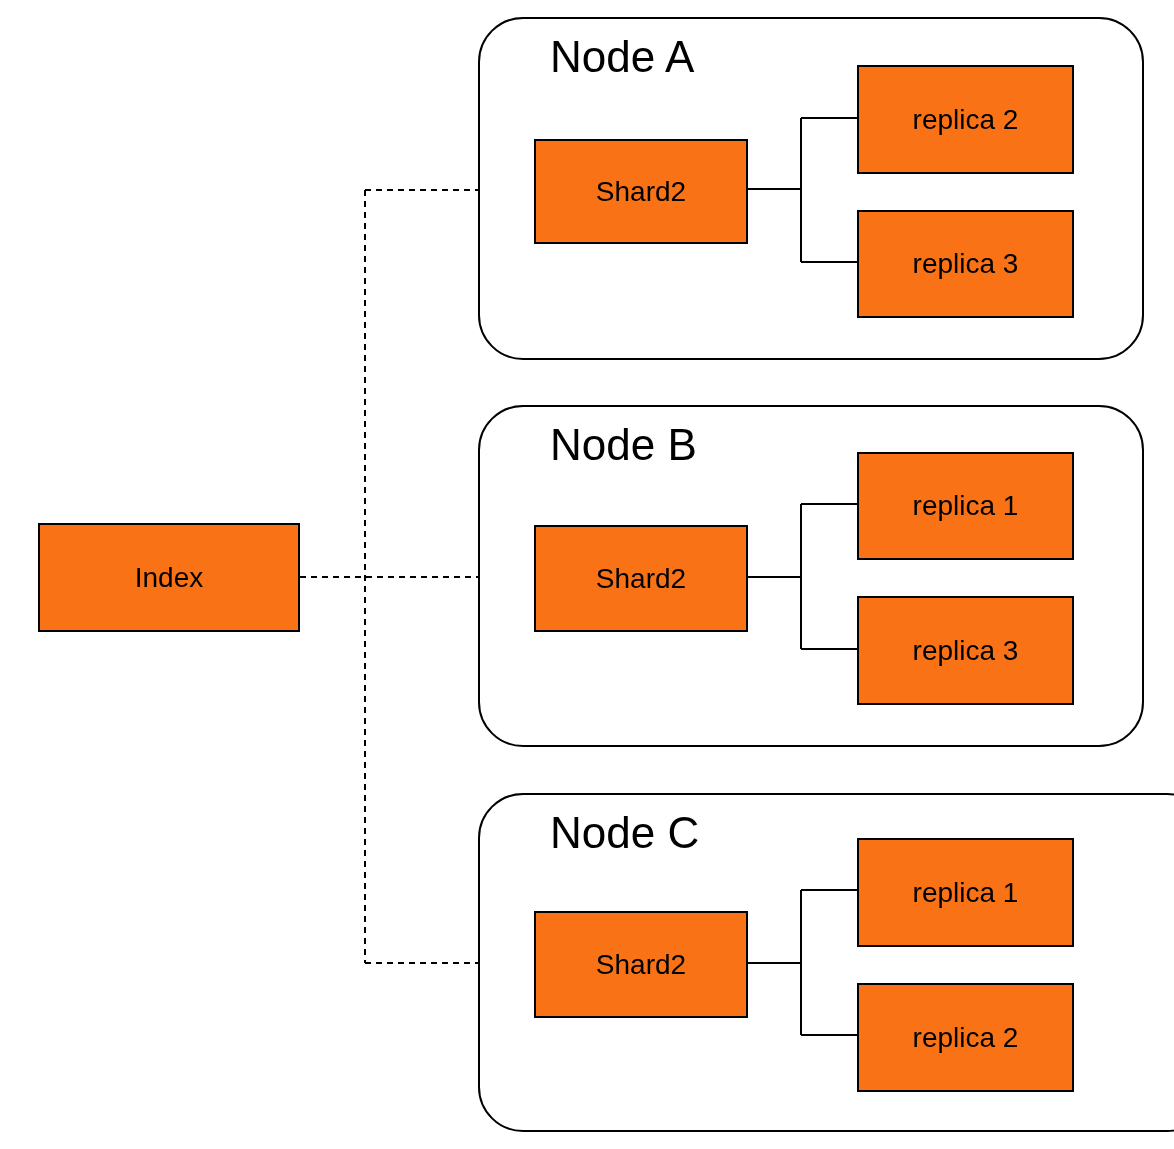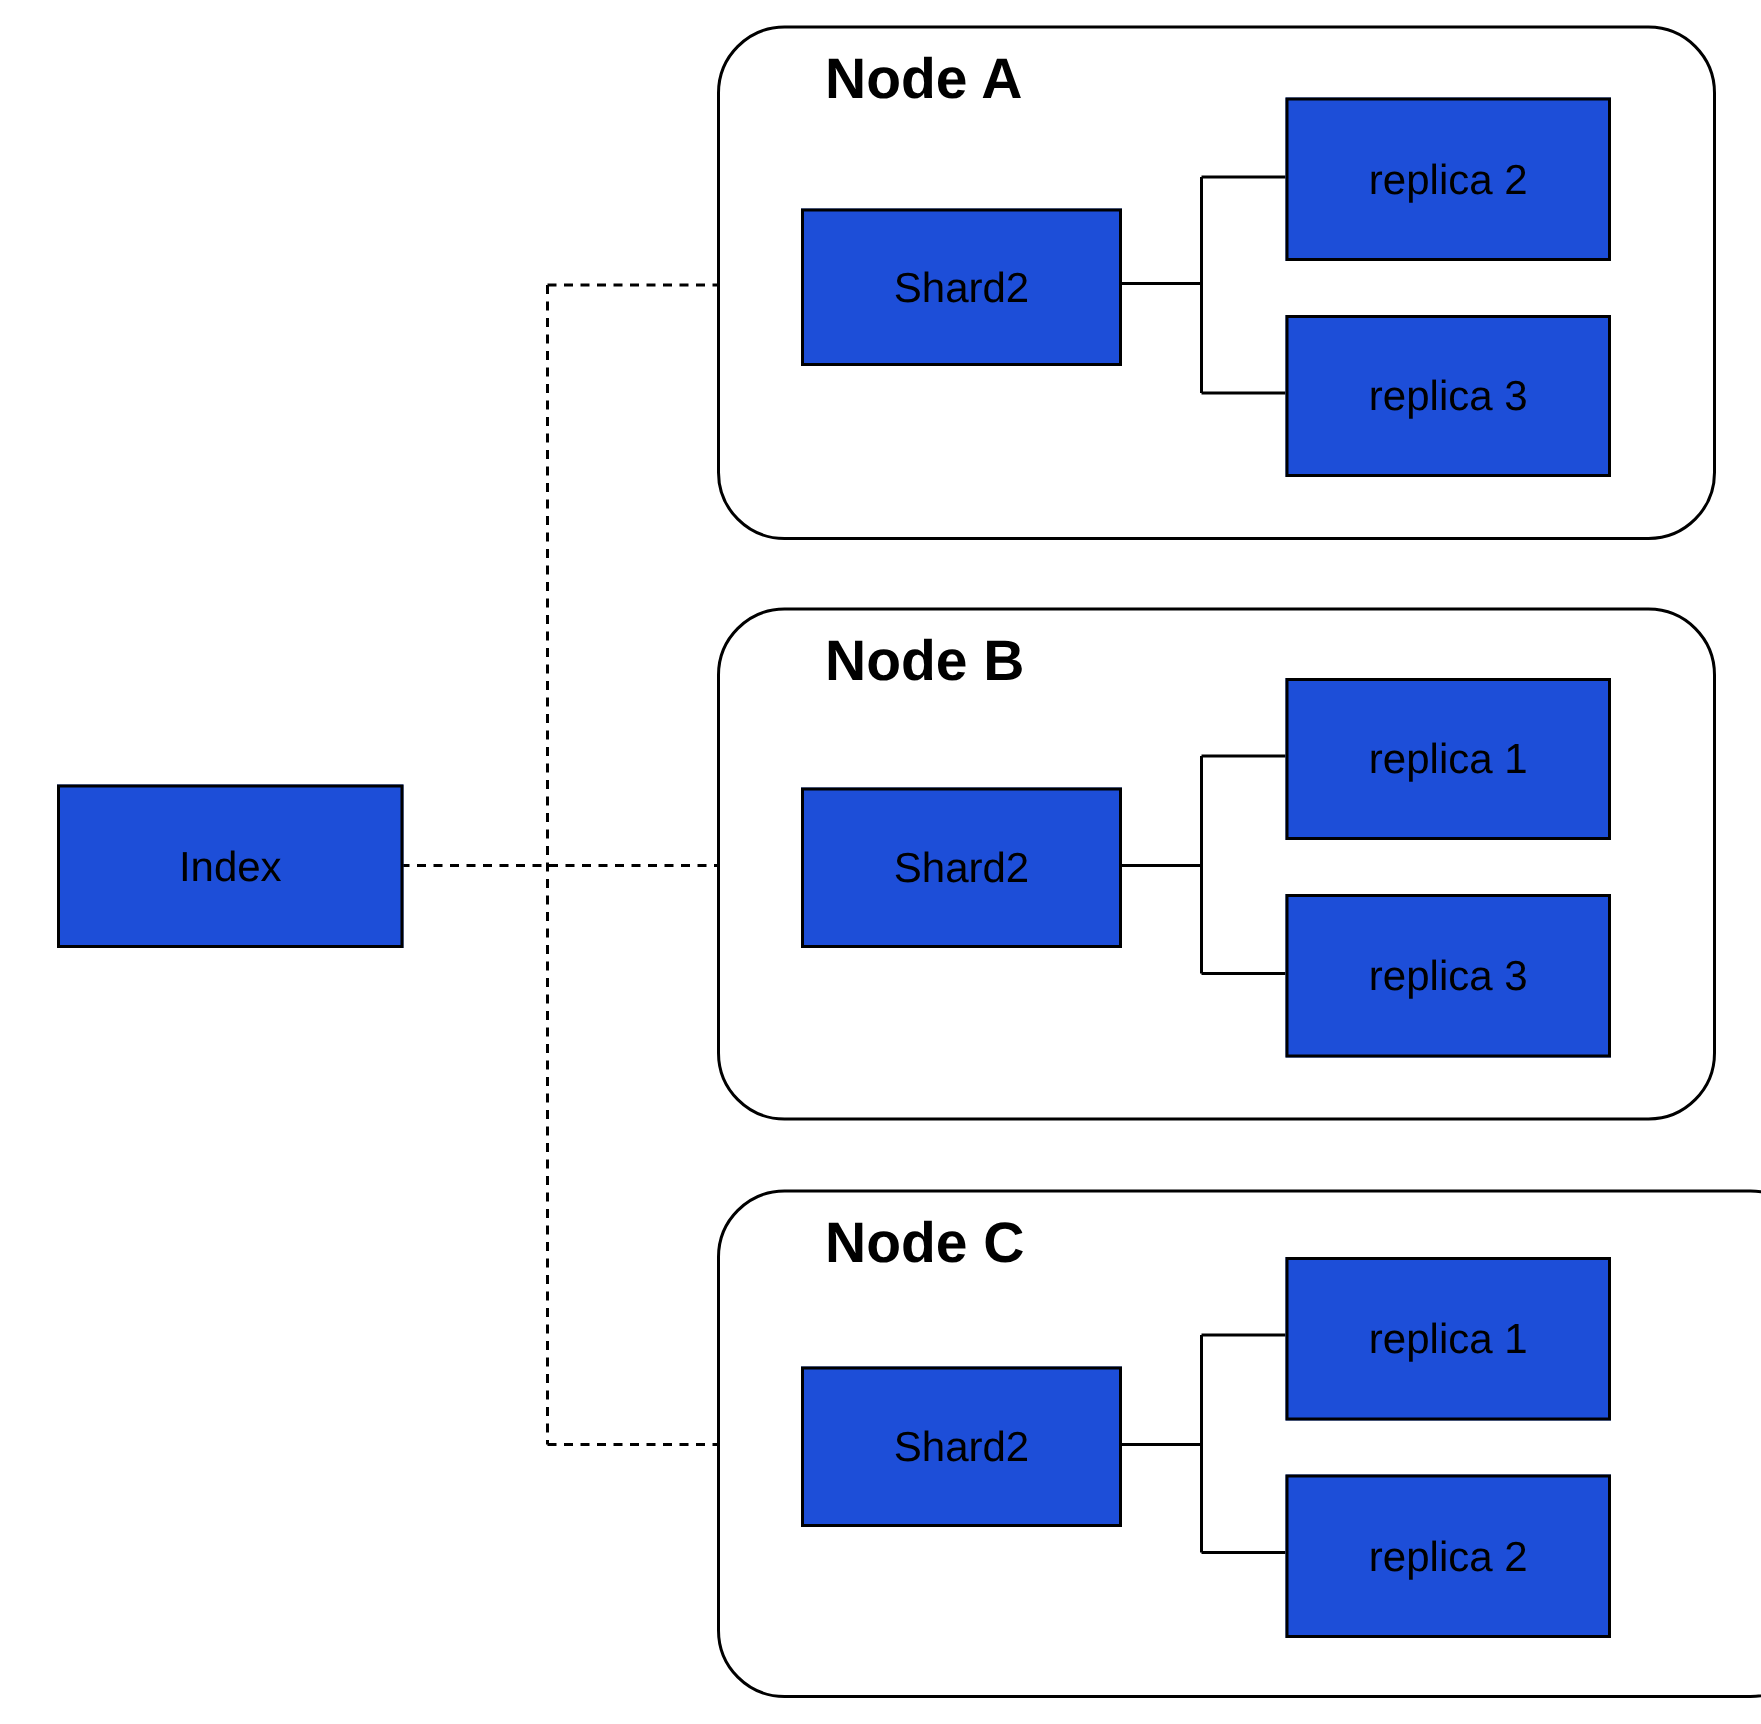--- a/index.html
+++ b/index.html
@@ -21,21 +21,21 @@
     left: 0;
     top: 0;
     width: 1174px;
     height: 1149px;
     z-index: 0;
   }
   .box {
     position: absolute;
     box-sizing: border-box;
     border: 2px solid #000000;
-    background: #1d4ed8;
+    background: #f97316;
     display: flex;
     align-items: center;
     justify-content: center;
     z-index: 1;
   }
   .box-label {
     font-size: 28px;
     line-height: 1;
     white-space: nowrap;
   }
@@ -44,32 +44,32 @@
     box-sizing: border-box;
     border: 2px solid #000000;
     border-radius: 45px;
     background: transparent;
     z-index: 1;
   }
   .node-title {
     position: absolute;
     left: 70px;
     top: 14px;
-    font-size: 38px;
-    font-weight: bold;
+    font-size: 44px;
+    font-weight: normal;
     line-height: 1.1;
     white-space: nowrap;
   }
   
   .node-a { left: 478px; top: 17px;  width: 666px; height: 343px; }
   .node-b { left: 478px; top: 405px; width: 666px; height: 342px; }
   .node-c { left: 478px; top: 793px; width: 734px; height: 339px; }
 
   
-  .index-box { left: 38px; top: 523px; width: 231px; height: 109px; text-align: center; }
+  .index-box { left: 38px; top: 523px; width: 262px; height: 109px; text-align: center; }
 
   
   .shard-a   { left: 54px;  top: 120px; width: 214px; height: 105px; }
   .rep-a-0   { left: 377px; top: 46px;  width: 217px; height: 109px; }
   .rep-a-1   { left: 377px; top: 191px; width: 217px; height: 108px; }
 
   .shard-b   { left: 54px;  top: 118px; width: 214px; height: 107px; }
   .rep-b-0   { left: 377px; top: 45px;  width: 217px; height: 108px; }
   .rep-b-1   { left: 377px; top: 189px; width: 217px; height: 109px; }
 

